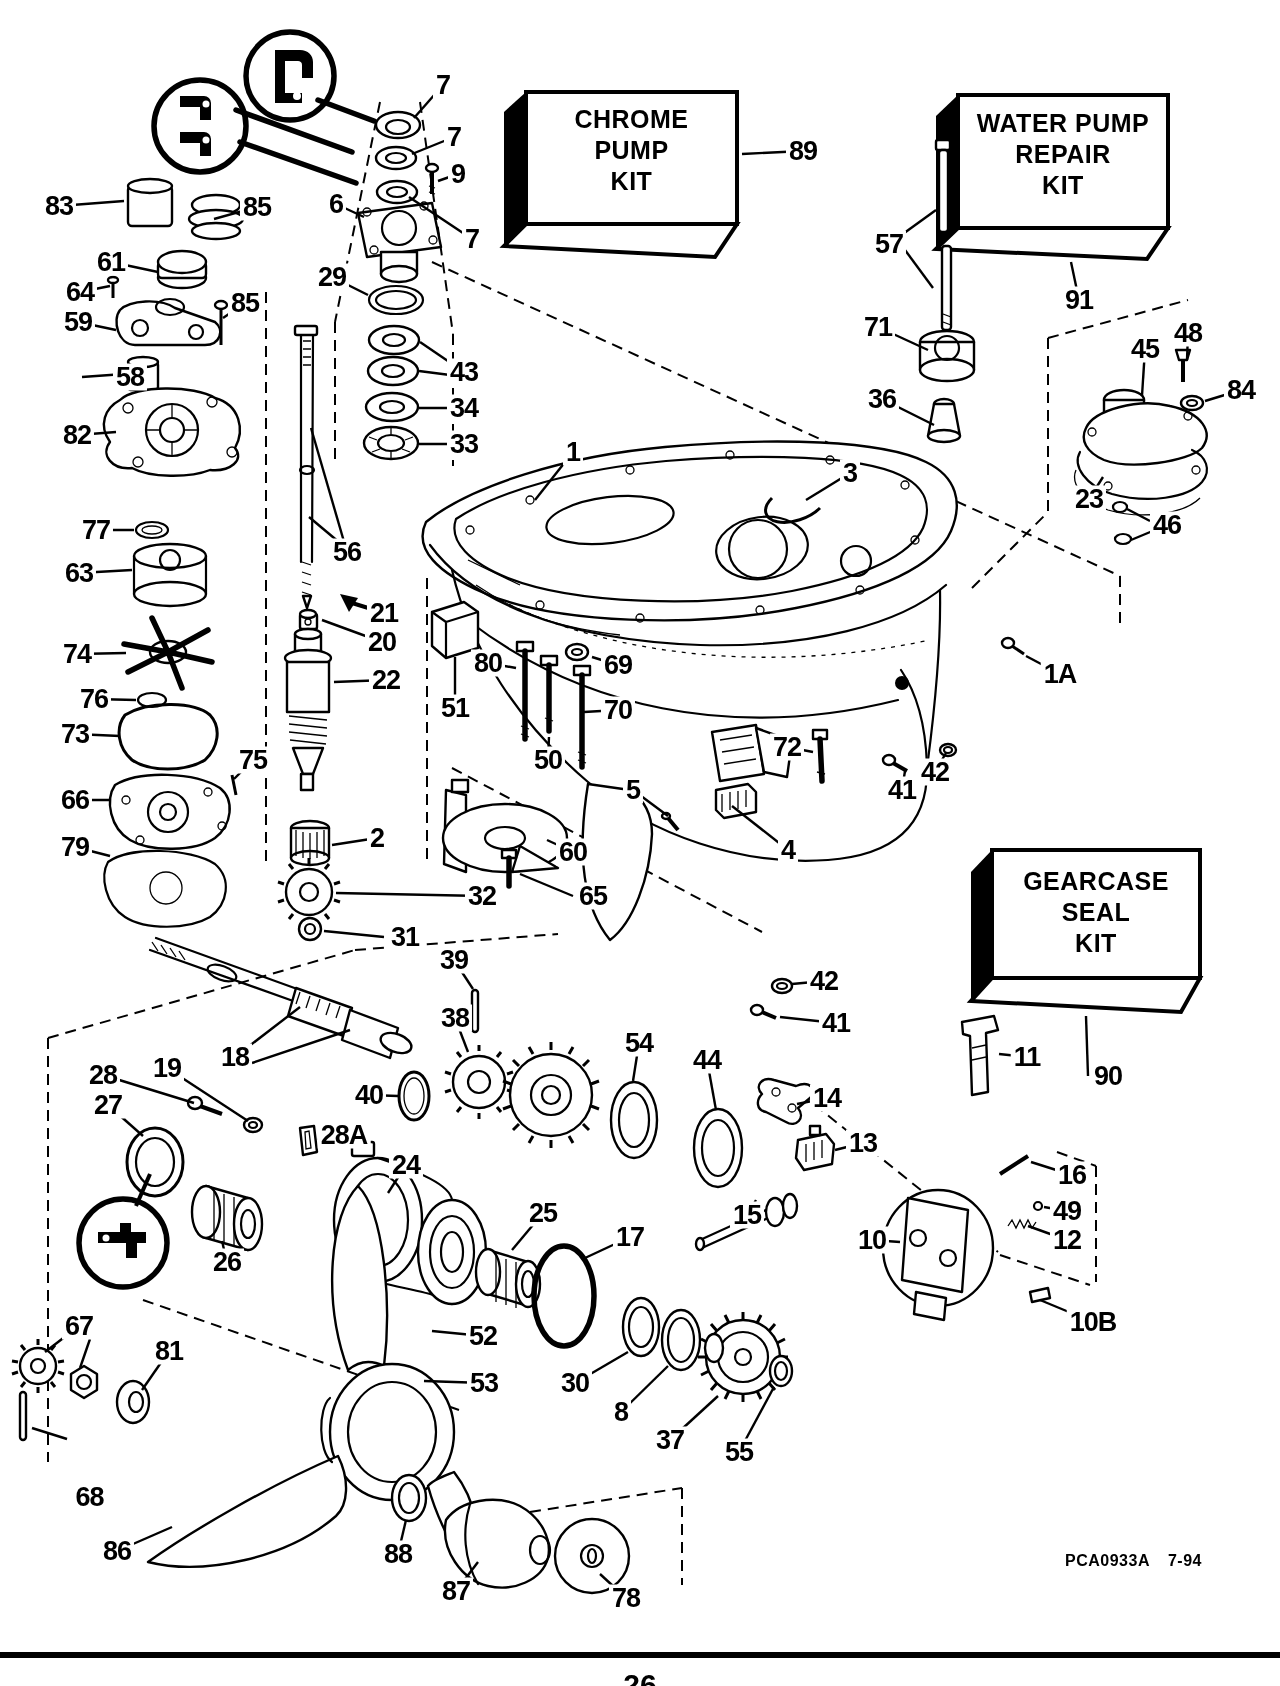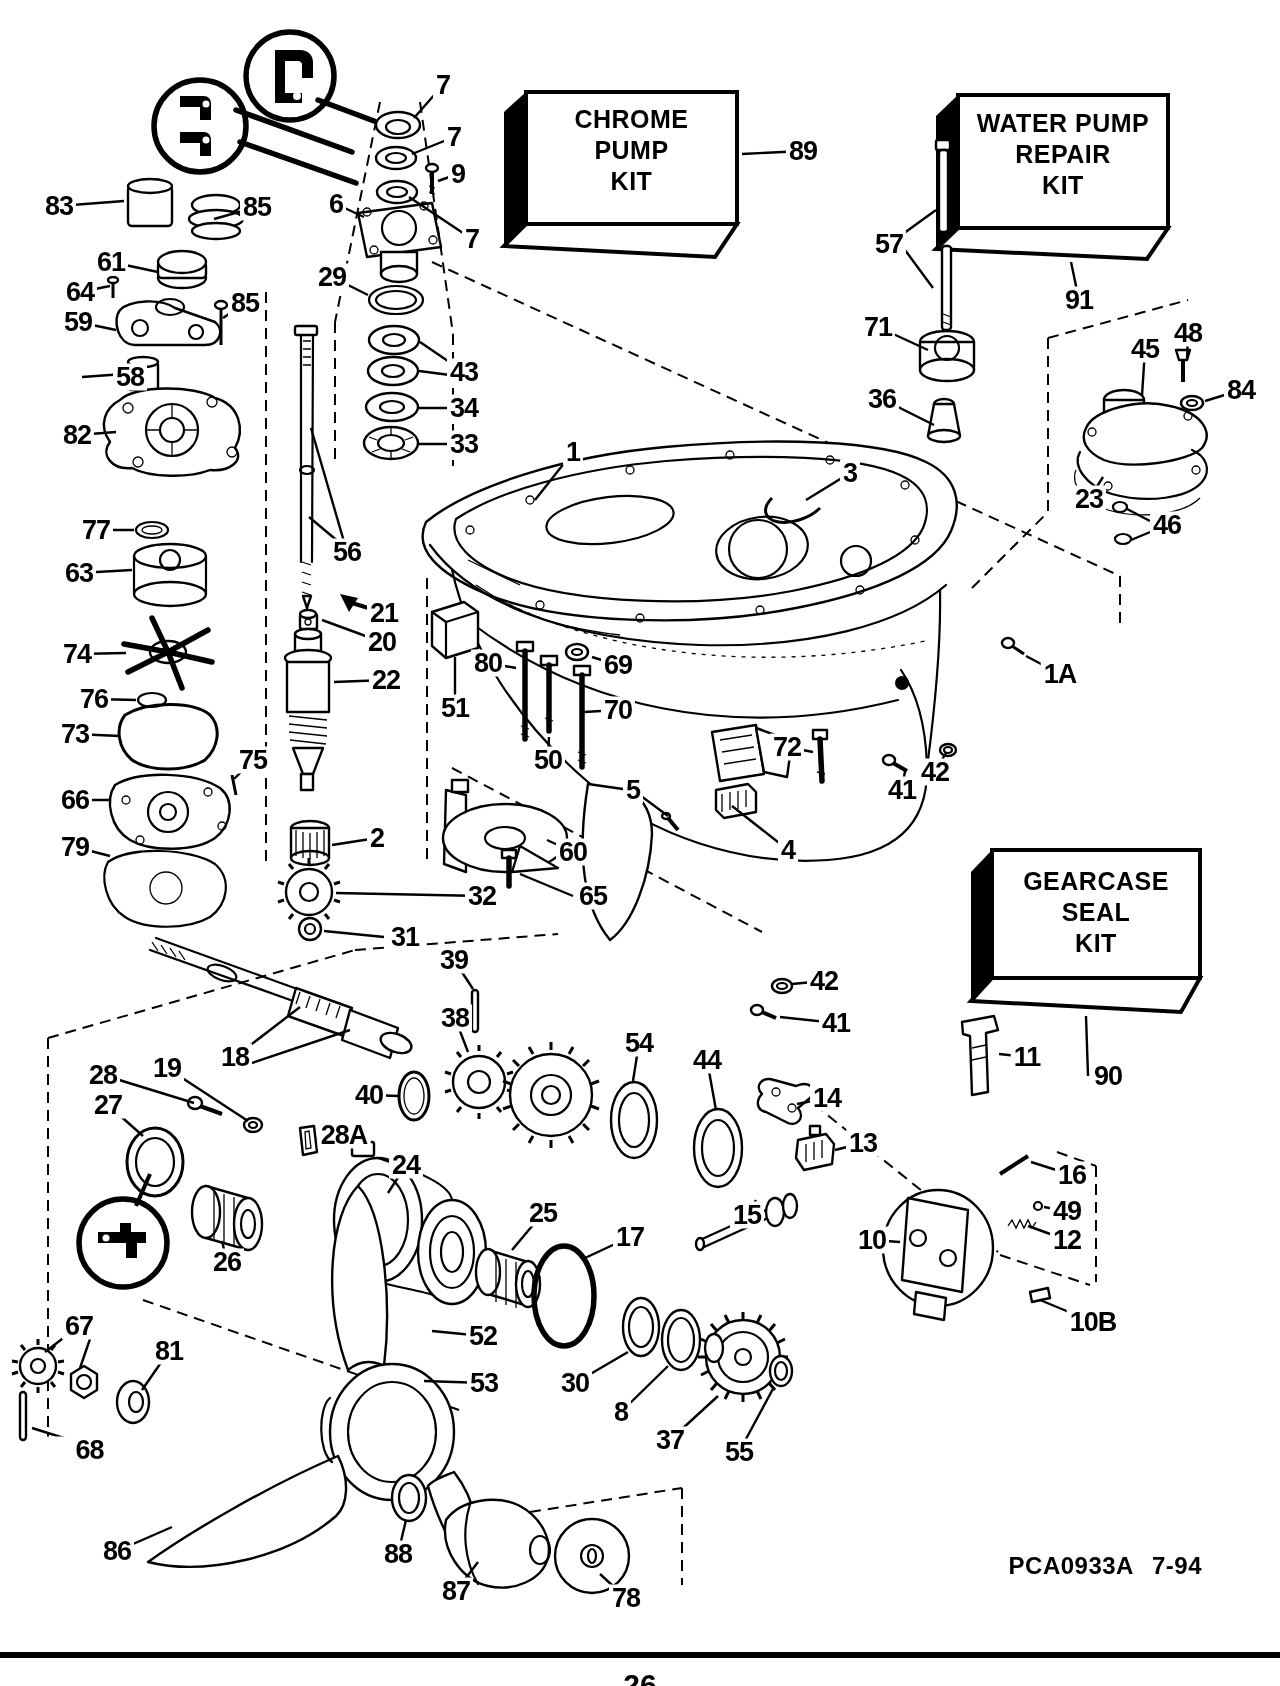--- a/index.html
+++ b/index.html
@@ -17,21 +17,21 @@
   .dash{stroke:#000;fill:none;stroke-width:2;stroke-dasharray:11 7;}
   .boxface{stroke:#000;fill:#fff;stroke-width:4;stroke-linejoin:miter;}
   #labels{position:absolute;left:0;top:0;width:100%;height:100%;z-index:3;}
   .callout{position:absolute;transform:translate(-50%,-50%);
            font-weight:bold;font-size:27px;line-height:1;letter-spacing:-1px;
            background:#fff;padding:0 3px;white-space:nowrap;}
   .kitlabel{position:absolute;z-index:2;text-align:center;font-weight:bold;
             font-size:25px;line-height:31px;letter-spacing:.5px;}
   .kitlabel div{white-space:nowrap;}
   .partcode{position:absolute;z-index:2;right:78px;top:1552px;font-weight:bold;
-            font-size:24px;letter-spacing:.5px;}
+            font-size:16px;letter-spacing:.5px;}
   .partcode span{margin-left:18px;}
   .pagenum{position:absolute;z-index:2;left:50%;transform:translateX(-50%);
            top:1668px;font-weight:bold;font-size:30px;}
 </style>
 </head>
 <body>
 
 <div class="page">
 
 <svg class="diagram" width="1280" height="1686" viewBox="0 0 1280 1686">
@@ -650,20 +650,20 @@
       <div class="callout" style="left: 630px; top: 1237px;">17</div>
       <div class="callout" style="left: 1093px; top: 1322px;">10B</div>
       <div class="callout" style="left: 483px; top: 1336px;">52</div>
       <div class="callout" style="left: 484px; top: 1383px;">53</div>
       <div class="callout" style="left: 575px; top: 1383px;">30</div>
       <div class="callout" style="left: 621px; top: 1412px;">8</div>
       <div class="callout" style="left: 79px; top: 1326px;">67</div>
       <div class="callout" style="left: 169px; top: 1351px;">81</div>
       <div class="callout" style="left: 670px; top: 1440px;">37</div>
       <div class="callout" style="left: 739px; top: 1452px;">55</div>
-      <div class="callout" style="left: 67px; top: 1450px; padding-left: 48px;">68</div>
+      <div class="callout" style="left: 67px; top: 1497px; padding-left: 48px;">68</div>
       <div class="callout" style="left: 117px; top: 1551px;">86</div>
       <div class="callout" style="left: 398px; top: 1554px;">88</div>
       <div class="callout" style="left: 456px; top: 1591px;">87</div>
       <div class="callout" style="left: 626px; top: 1598px;">78</div>
     </div>
 
 </div>
 
 </body></html>

